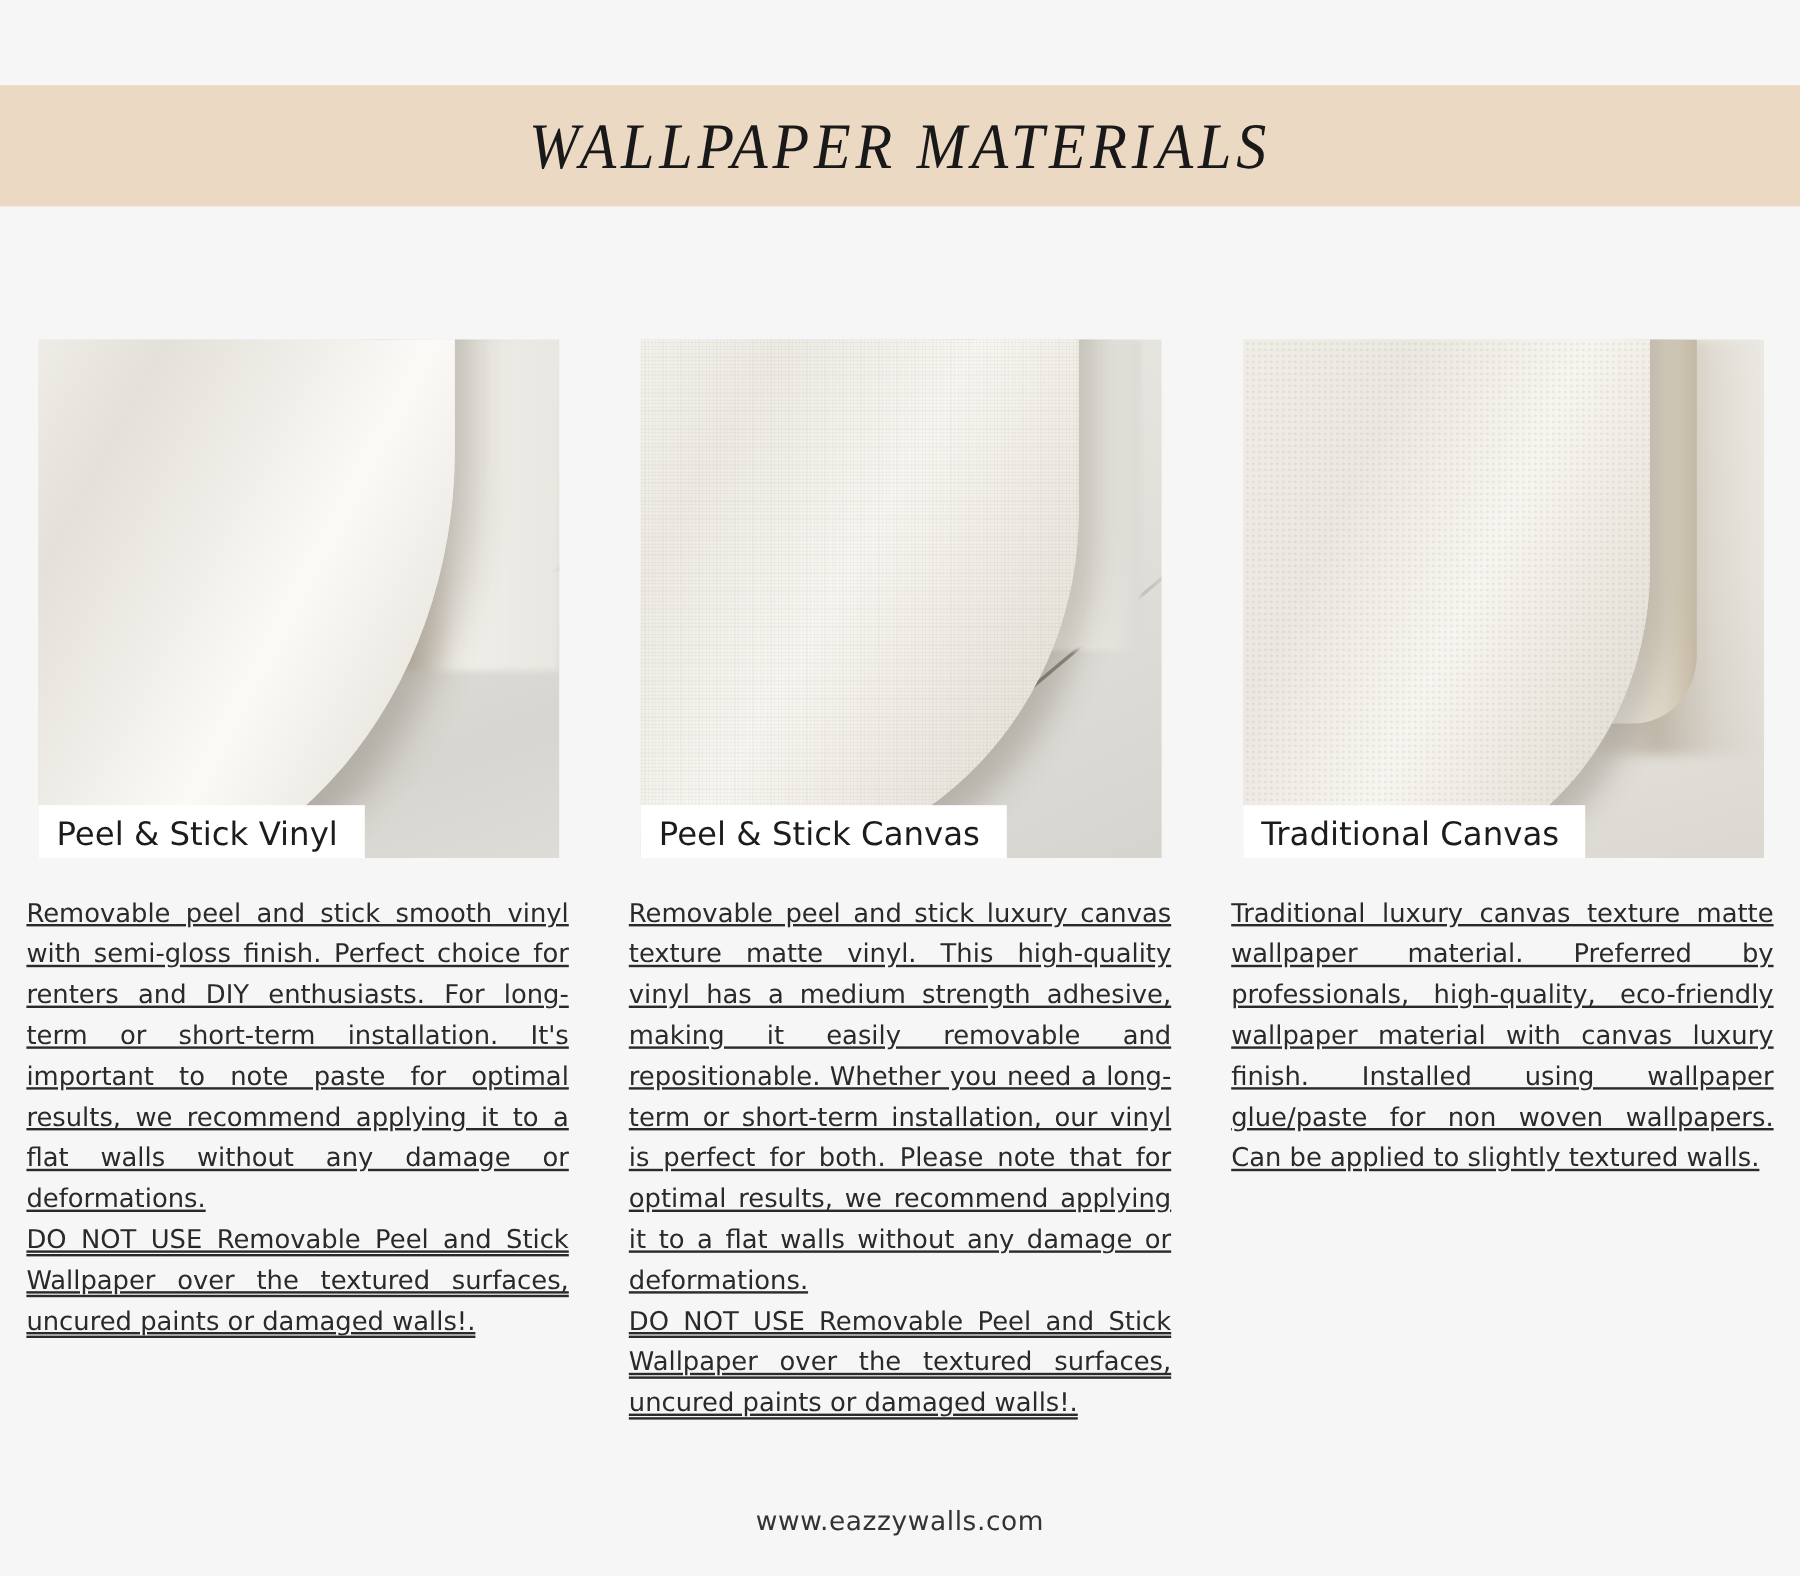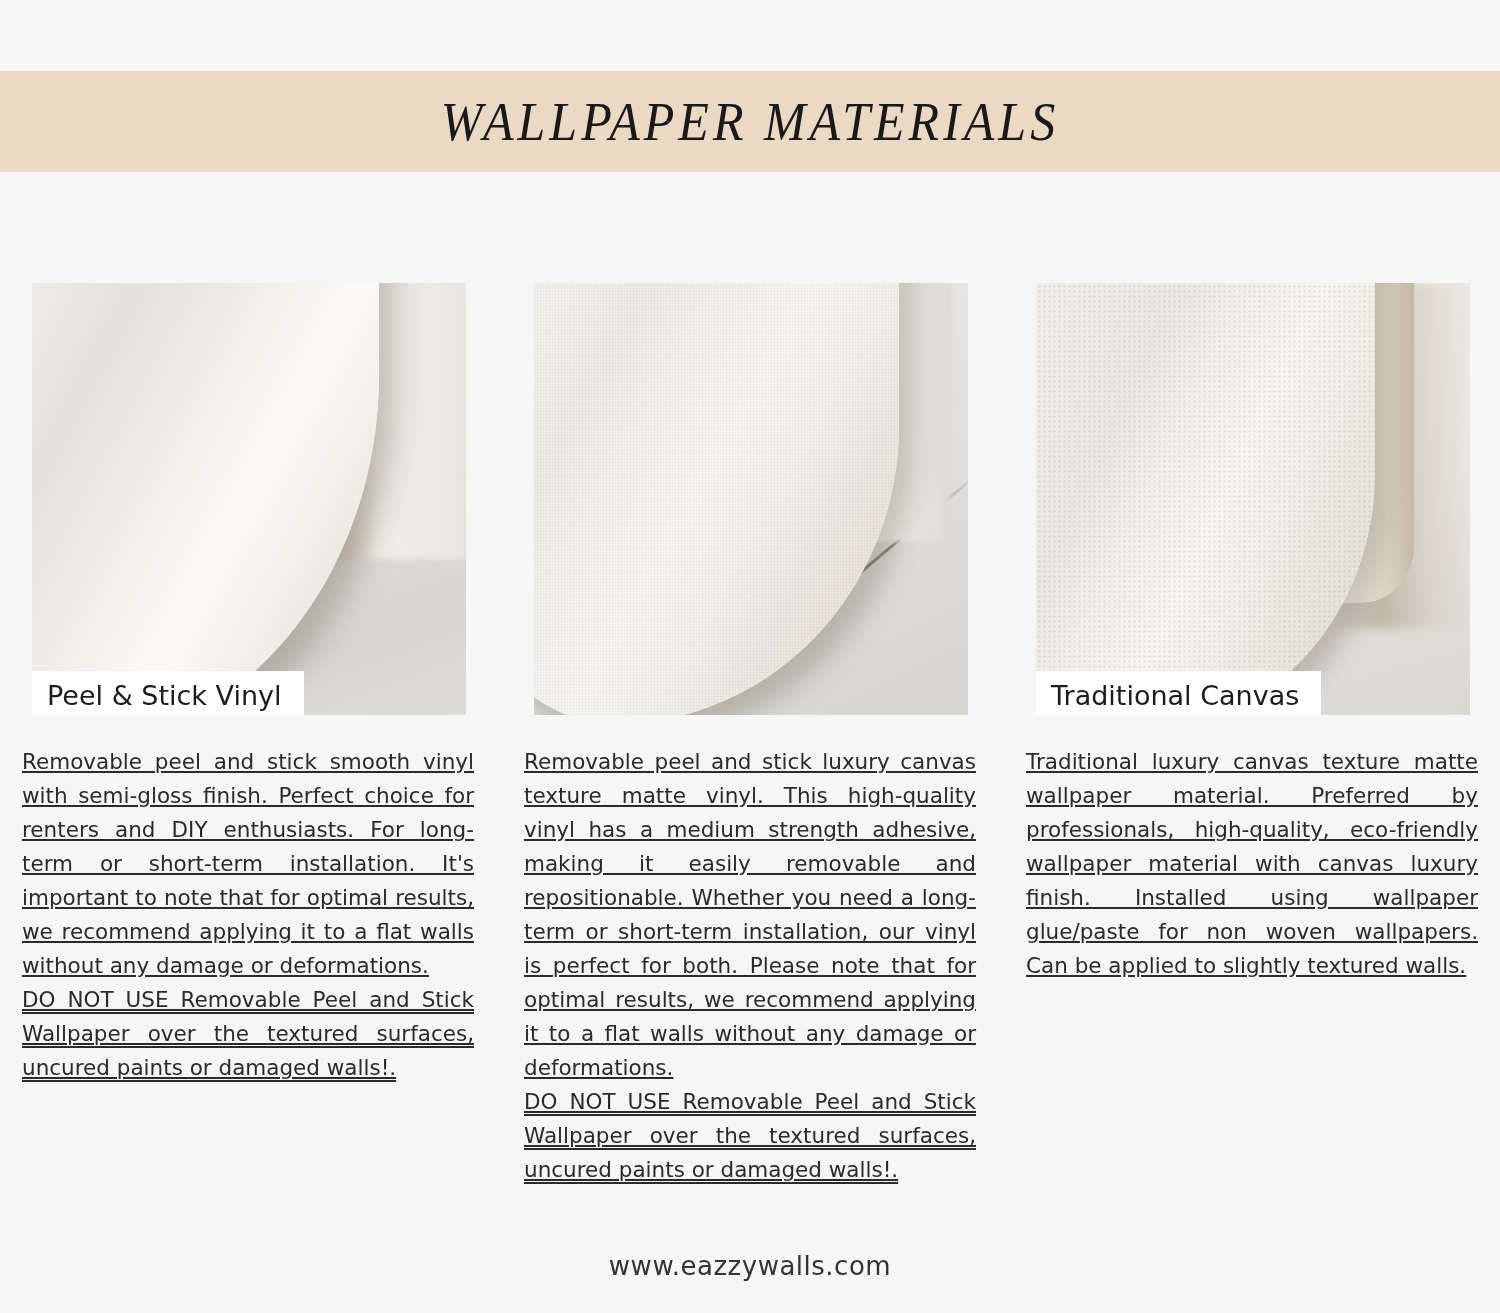--- a/index.html
+++ b/index.html
@@ -124,21 +124,21 @@
     display:block;
     text-decoration:underline;
     text-decoration-thickness:2px;
     text-underline-offset:5px;
   }
 
   
   .footer {
     position:absolute; bottom:32px; left:0; width:100%;
     text-align:center;
-    font-size:26px; letter-spacing:0.5px;
+    font-size:22px; letter-spacing:0.5px;
     color:#333333;
   }
 </style>
 </head>
 <body>
 
 <div class="page">
 
   <header class="banner">
     <h1 class="banner-title">WALLPAPER MATERIALS</h1>
@@ -147,30 +147,31 @@
   <main class="columns">
 
     <section class="column">
       <div class="photo p1">
         <div class="layer edge"></div>
         <div class="layer roll"></div>
         <div class="layer curl"></div>
         <div class="label">Peel &amp; Stick Vinyl</div>
       </div>
       <p class="desc">
-        <span>Removable peel and stick smooth vinyl with semi-gloss finish. Perfect choice for renters and DIY enthusiasts. For long-term or short-term installation. It's important to note that for optimal results, we recommend applying it to a flat walls without any damage or deformations.</span>
+        <span>Removable peel and stick smooth vinyl with semi-gloss finish. Perfect choice for renters and DIY enthusiasts. For long-term or short-term installation. It's important to note paste for optimal results, we recommend applying it to a flat walls without any damage or deformations.</span>
         <span class="warning">DO NOT USE Removable Peel and Stick Wallpaper over the textured surfaces, uncured paints or damaged walls!.</span>
       </p>
     </section>
 
     <section class="column">
       <div class="photo p2">
         <div class="layer edge"></div>
         <div class="layer roll"></div>
         <div class="layer curl"></div>
+        <div class="label">Peel &amp; Stick Canvas</div>
       </div>
       <p class="desc">
         <span>Removable peel and stick luxury canvas texture matte vinyl. This high-quality vinyl has a medium strength adhesive, making it easily removable and repositionable. Whether you need a long-term or short-term installation, our vinyl is perfect for both. Please note that for optimal results, we recommend applying it to a flat walls without any damage or deformations.</span>
         <span class="warning">DO NOT USE Removable Peel and Stick Wallpaper over the textured surfaces, uncured paints or damaged walls!.</span>
       </p>
     </section>
 
     <section class="column">
       <div class="photo p3">
         <div class="layer shadow"></div>

